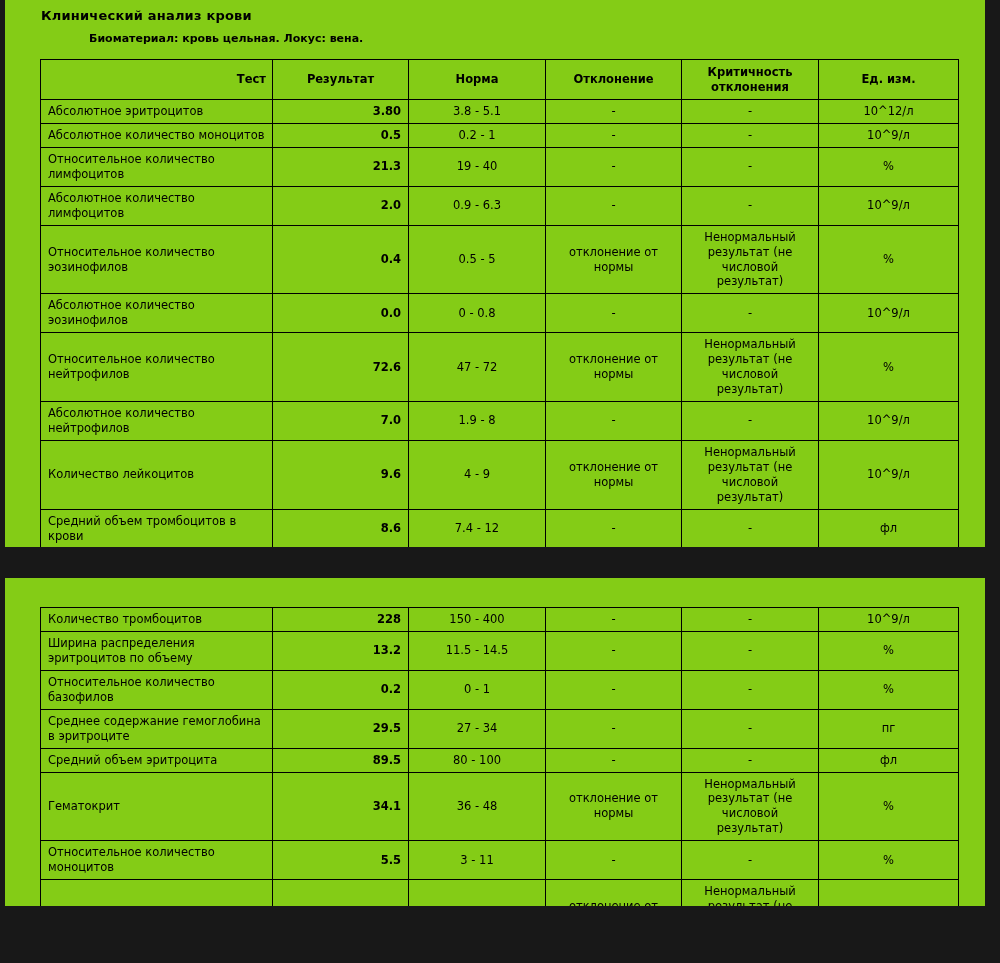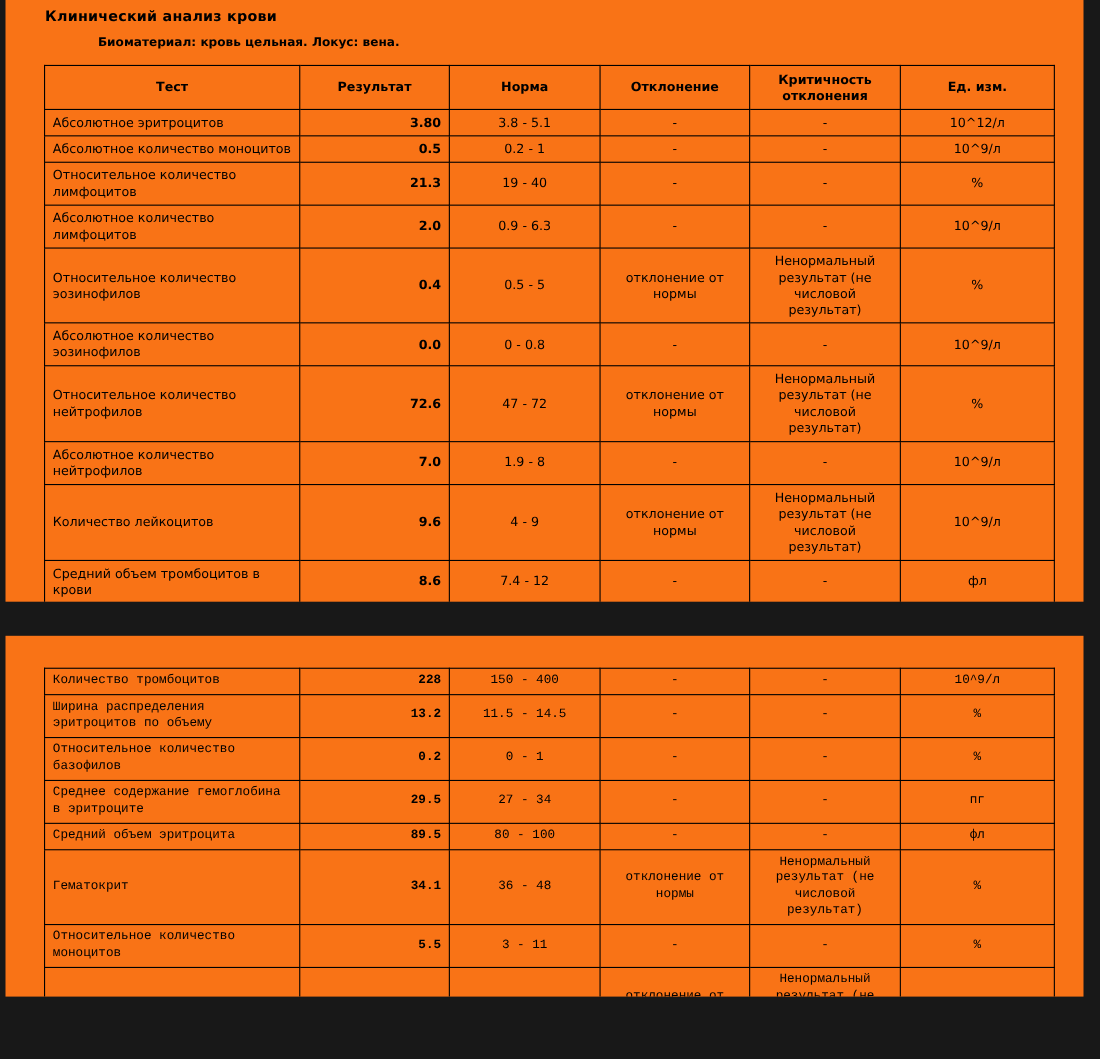--- a/index.html
+++ b/index.html
@@ -8,24 +8,24 @@
     position: relative;
     background: #181818;
     font-family: "DejaVu Sans", "Liberation Sans", sans-serif;
     color: #000;
     overflow: hidden;
   }
   .page {
     position: absolute;
     left: 5px;
     width: 980px;
-    background: #f97316;
+    background: #84cc16;
   }
   .page-1 { top: 0; height: 547px; overflow: hidden; }
-  .page-2 { top: 578px; height: 328px; overflow: hidden; font-family: Liberation Mono, monospace; }
+  .page-2 { top: 578px; height: 328px; overflow: hidden; }
 
   .report-title {
     font-size: 13px;
     font-weight: bold;
     padding: 8px 0 0 36px;
     letter-spacing: 0.2px;
   }
   .report-subtitle {
     font-size: 11px;
     font-weight: bold;
@@ -49,21 +49,21 @@
     padding: 4px 7px;
     vertical-align: middle;
     word-wrap: break-word;
   }
   table.results th {
     font-weight: bold;
     text-align: center;
     height: 40px;
     padding: 4px 6px;
   }
-  table.results th.th-test { text-align: center; }
+  table.results th.th-test { text-align: right; }
 
   td.cell-test   { text-align: left; }
   td.cell-result { text-align: right; font-weight: bold; }
   td.cell-center { text-align: center; }
 </style>
 </head>
 <body>
 
 <div class="page page-1">
   <div class="report-title">Клинический анализ крови</div>

